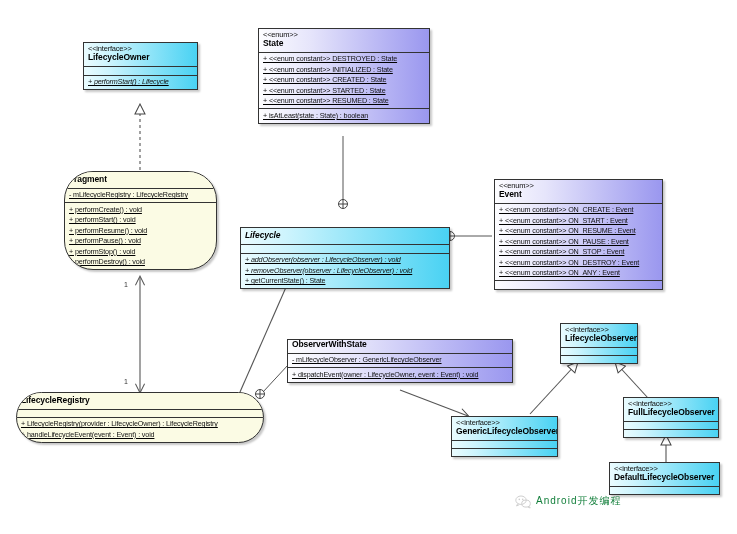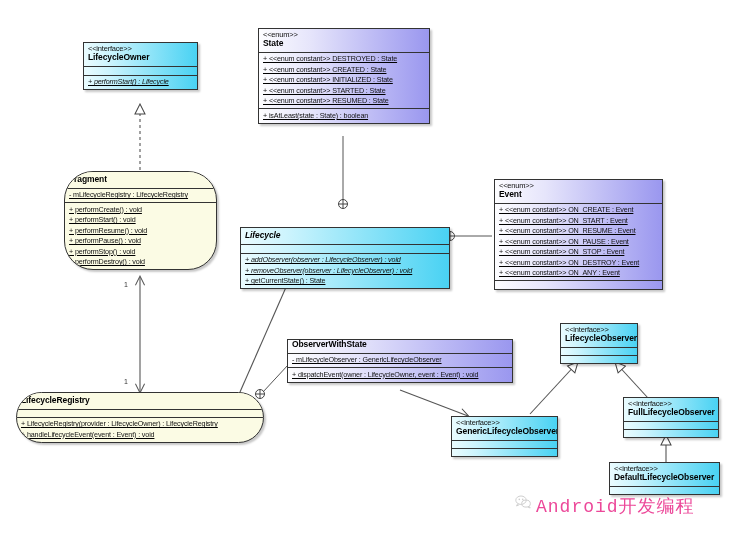--- a/index.html
+++ b/index.html
@@ -87,26 +87,25 @@
     background: #fbfbe4;
   }
 
   .multi {
     position: absolute;
     font-size: 7px;
     color: #333;
   }
   .watermark {
     position: absolute;
-    color: #ec4899;
-    font-size: 18px;
+    color: #15803d;
+    font-size: 10px;
     letter-spacing: 1px;
     white-space: nowrap;
     user-select: none;
-    font-family: Liberation Mono, monospace;
   }
   .wm-icon {
     position: absolute;
     color: #cccccc;
     font-size: 13px;
   }
 </style>
 </head>
 <body>
 
@@ -179,22 +178,22 @@
   </div>
 
   <div class="uml purple" style="left:258px; top:28px; width:172px;">
     <div class="hdr">
       <span class="stereo">&lt;&lt;enum&gt;&gt;</span>
       <span class="cname">State</span>
     </div>
     <div class="sep"></div>
     <div class="compart">
       <div class="row">+ &lt;&lt;enum constant&gt;&gt; DESTROYED : State</div>
+      <div class="row">+ &lt;&lt;enum constant&gt;&gt; INITIALIZED : State</div>
       <div class="row">+ &lt;&lt;enum constant&gt;&gt; CREATED : State</div>
-      <div class="row">+ &lt;&lt;enum constant&gt;&gt; INITIALIZED : State</div>
       <div class="row">+ &lt;&lt;enum constant&gt;&gt; STARTED : State</div>
       <div class="row">+ &lt;&lt;enum constant&gt;&gt; RESUMED : State</div>
     </div>
     <div class="sep"></div>
     <div class="compart">
       <div class="row">+ isAtLeast(state : State) : boolean</div>
     </div>
   </div>
 
   <div class="uml purple" style="left:494px; top:179px; width:169px;">

